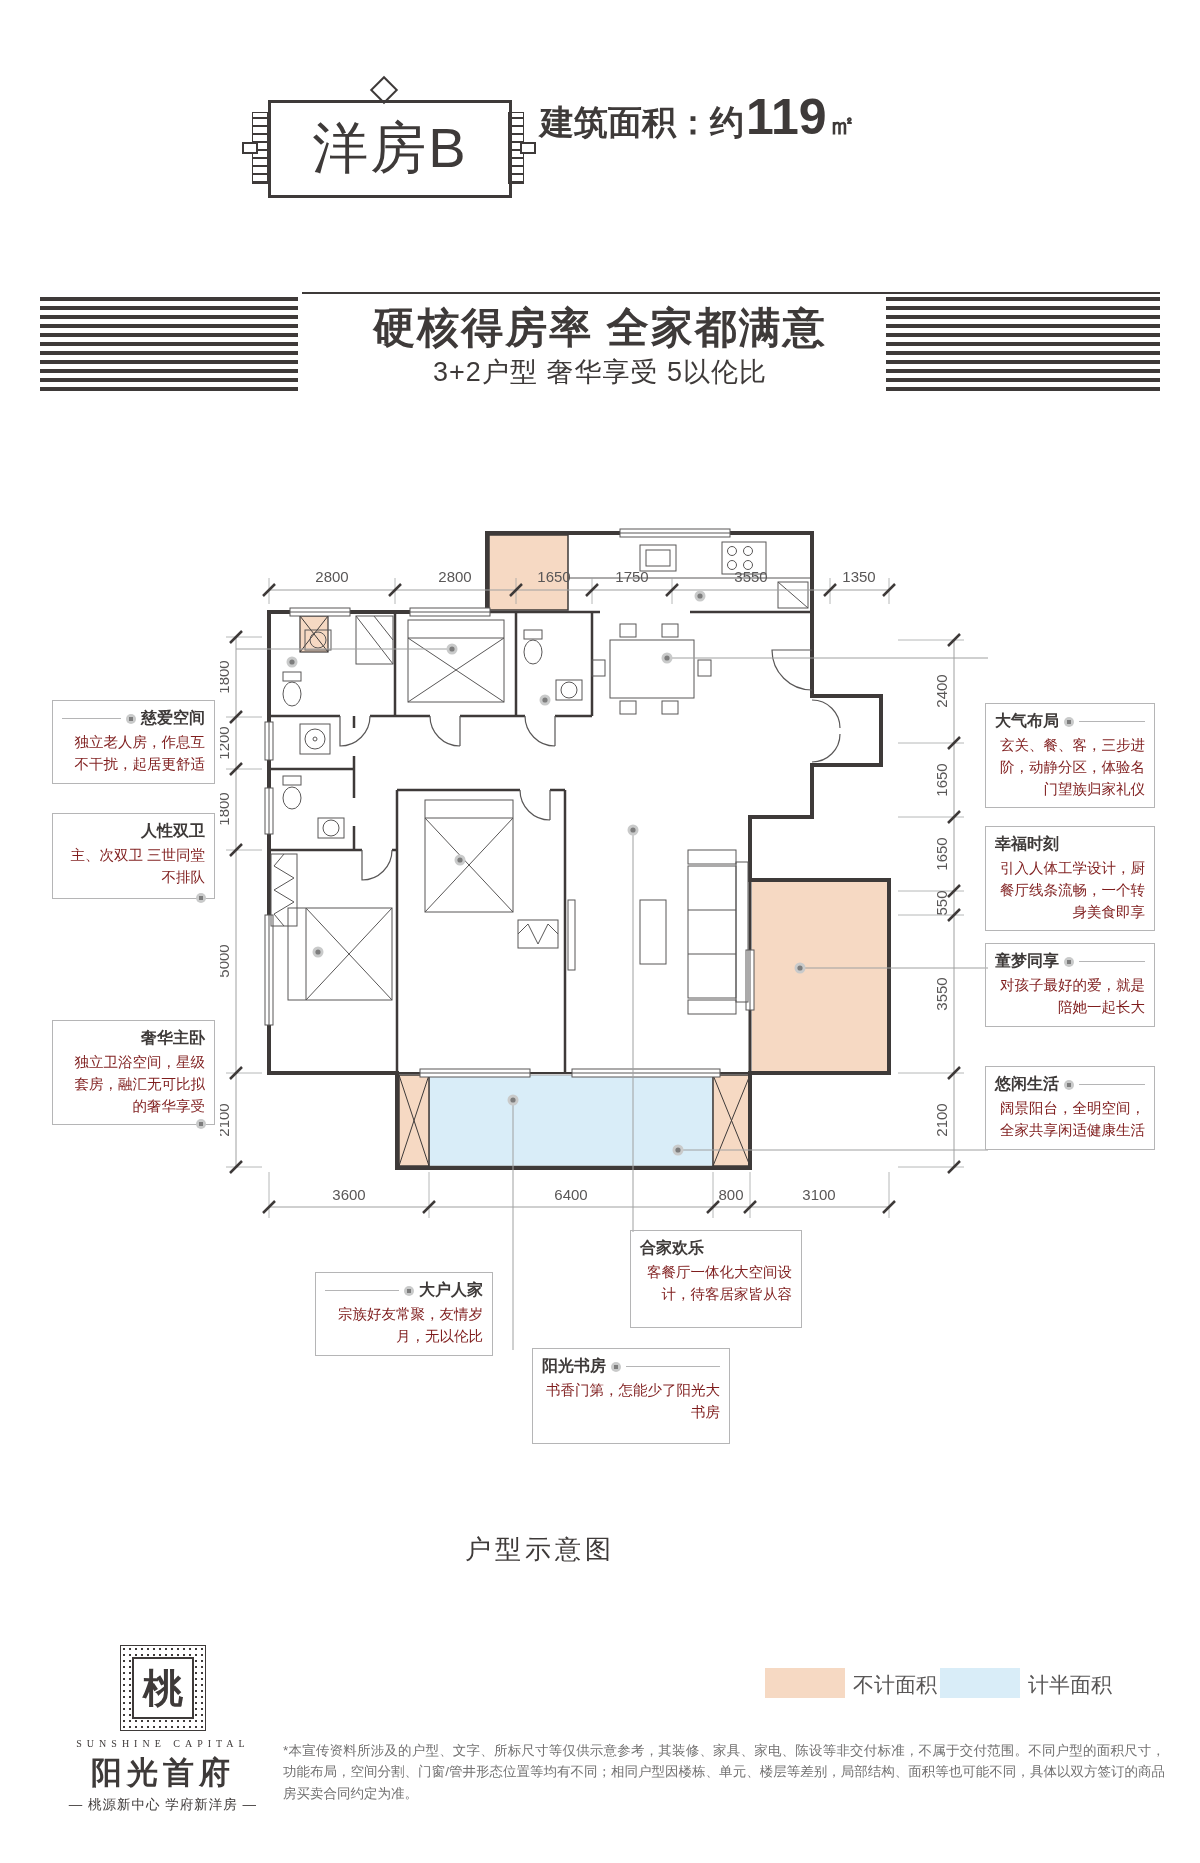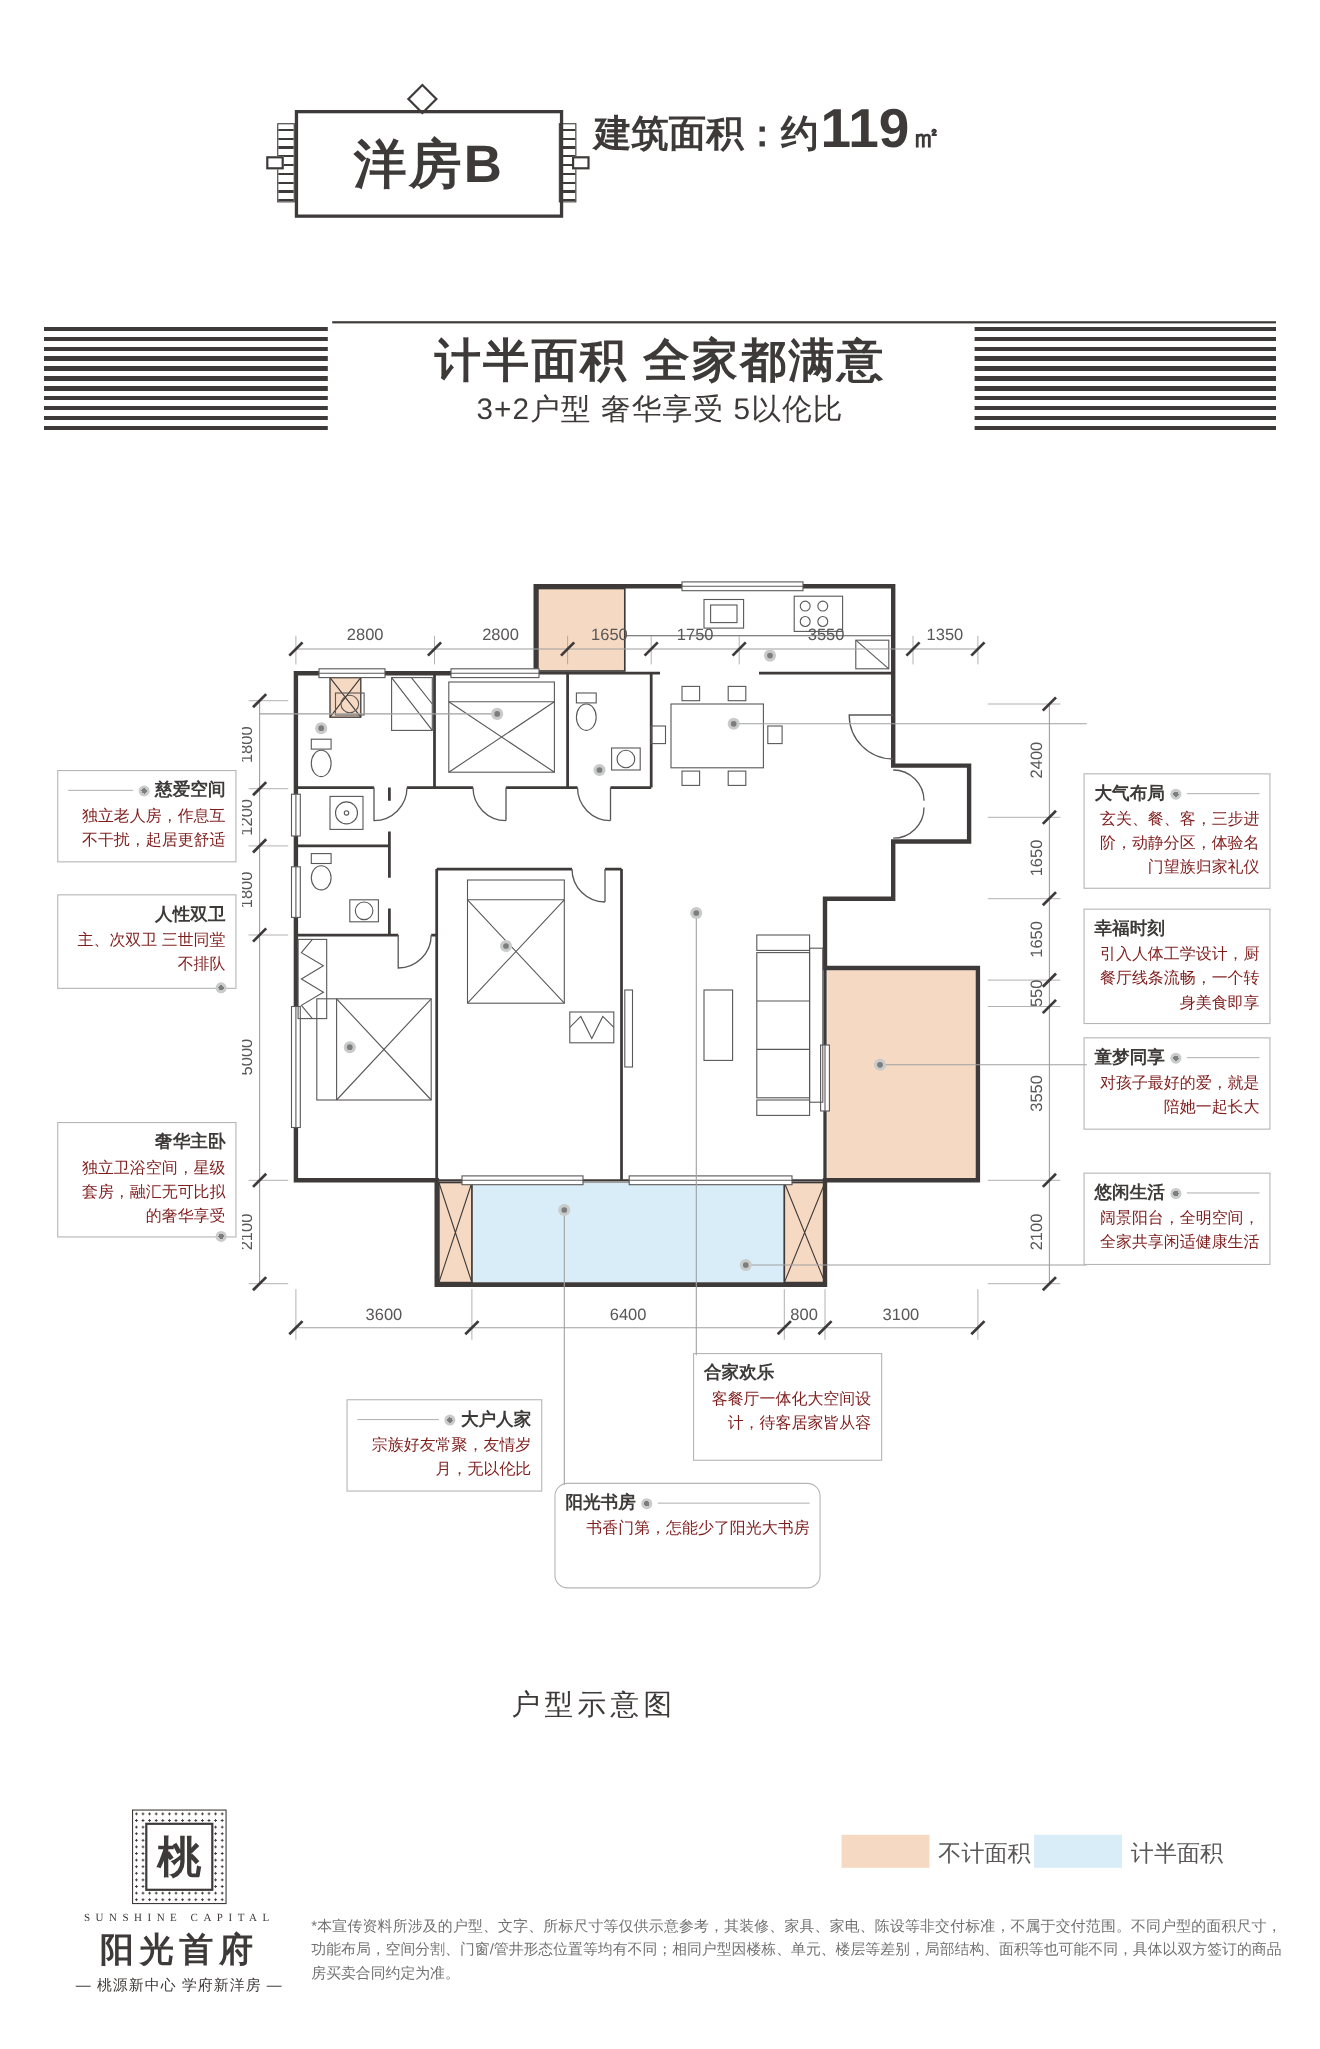--- a/index.html
+++ b/index.html
@@ -2,21 +2,21 @@
 <html><head>
 <meta charset="utf-8">
 <style>
   html,body{margin:0;padding:0;background:#fff;}
   .page{position:relative;width:1200px;height:1863px;background:#fff;overflow:hidden;
         font-family:"Liberation Sans","DejaVu Sans",sans-serif;color:#3e3a39;}
   .abs{position:absolute;}
   
   .plaque{left:268px;top:100px;width:238px;height:92px;border:3px solid #3e3a39;
           display:flex;align-items:center;justify-content:center;}
-  .plaque-title{font-size:48px;font-weight:700;letter-spacing:2px;}
+  .plaque-title{font-size:56px;font-weight:400;letter-spacing:2px;}
   .finial{left:374px;top:80px;width:16px;height:16px;border:2px solid #3e3a39;transform:rotate(45deg);background:#fff;}
   .wing{width:14px;height:70px;top:112px;background:repeating-linear-gradient(0deg,#3e3a39 0 2px,#fff 2px 8px);border:1px solid #3e3a39;}
   .wing.l{left:252px;} .wing.r{left:508px;}
   .tab{width:12px;height:8px;top:142px;border:2px solid #3e3a39;background:#fff;}
   .tab.l{left:242px;} .tab.r{left:520px;}
   .hdr-line1{left:540px;top:96px;display:flex;align-items:flex-end;}
   .hdr-area-label{font-size:34px;font-weight:700;line-height:1;}
   .hdr-area-value{font-size:50px;font-weight:700;line-height:.85;margin:0 2px;}
   .hdr-area-unit{font-size:27px;font-weight:700;line-height:1;}
   .hdr-line2{left:540px;top:148px;font-size:34px;font-weight:700;letter-spacing:2px;}
@@ -39,21 +39,21 @@
         background:radial-gradient(circle,#7d7d7d 0 2.4px,#c9caca 2.4px 5px);}
   .co.ciai{left:52px;top:700px;width:163px;min-height:72px;}
   .co.renxing{left:52px;top:813px;width:163px;min-height:86px;}
   .co.shehua{left:52px;top:1020px;width:163px;min-height:104px;}
   .co.daqi{left:985px;top:703px;width:170px;min-height:86px;}
   .co.xingfu{left:985px;top:826px;width:170px;min-height:88px;}
   .co.tongmeng{left:985px;top:943px;width:170px;min-height:72px;}
   .co.youxian{left:985px;top:1066px;width:170px;min-height:84px;}
   .co.dahu{left:315px;top:1272px;width:178px;min-height:64px;}
   .co.hejia{left:630px;top:1230px;width:172px;min-height:98px;}
-  .co.yangguang{left:504px;top:1348px;width:242px;min-height:96px;border-radius:12px;}
+  .co.yangguang{left:532px;top:1348px;width:198px;min-height:96px;}
   .ta-r{justify-content:flex-end;}
   
   .caption{left:420px;top:1532px;width:240px;text-align:center;font-size:26px;letter-spacing:4px;color:#3e3a39;}
   .seal{left:120px;top:1645px;width:86px;height:86px;border:1px solid #3e3a39;box-sizing:border-box;
         background-image:radial-gradient(#3e3a39 1px,transparent 1.1px);background-size:6px 6px;
         display:flex;align-items:center;justify-content:center;}
   .seal-inner{width:58px;height:58px;background:#fff;border:2.5px solid #3e3a39;display:flex;align-items:center;justify-content:center;
         font-family:"Liberation Serif","DejaVu Serif",serif;font-size:40px;font-weight:700;color:#3e3a39;}
   .brand-en{left:40px;top:1738px;width:246px;text-align:center;font-size:10px;letter-spacing:5px;color:#3e3a39;
         font-family:"Liberation Serif","DejaVu Serif",serif;}
@@ -82,21 +82,21 @@
   </div>
   <div class="abs hdr-line1">
     <span class="hdr-area-label">建筑面积：约</span>
     <span class="hdr-area-value">119</span>
     <span class="hdr-area-unit">㎡</span>
   </div>
 
   <div class="abs banner-rule"></div>
   <div class="abs stripes l"></div>
   <div class="abs stripes r"></div>
-  <div class="abs banner-title">计半面积 全家都满意</div>
+  <div class="abs banner-title">硬核得房率 全家都满意</div>
   <div class="abs banner-sub">3+2户型 奢华享受 5以伦比</div>
 
   <svg class="abs" style="left:220px;top:520px;" width="940" height="940" viewBox="220 520 940 940">
 
     <g>
       <rect x="489" y="535" width="79" height="75" fill="#f6d9c3" stroke="#3e3a39" stroke-width="1.5"></rect>
       <rect x="752" y="882" width="135" height="189" fill="#f6d9c3"></rect>
       <rect x="429" y="1075" width="284" height="91" fill="#d9edf8" stroke="#9fa0a0" stroke-width="1"></rect>
       <g>
         <rect x="399" y="1075" width="30" height="91" fill="#f6d9c3" stroke="#3e3a39" stroke-width="1.5"></rect>

